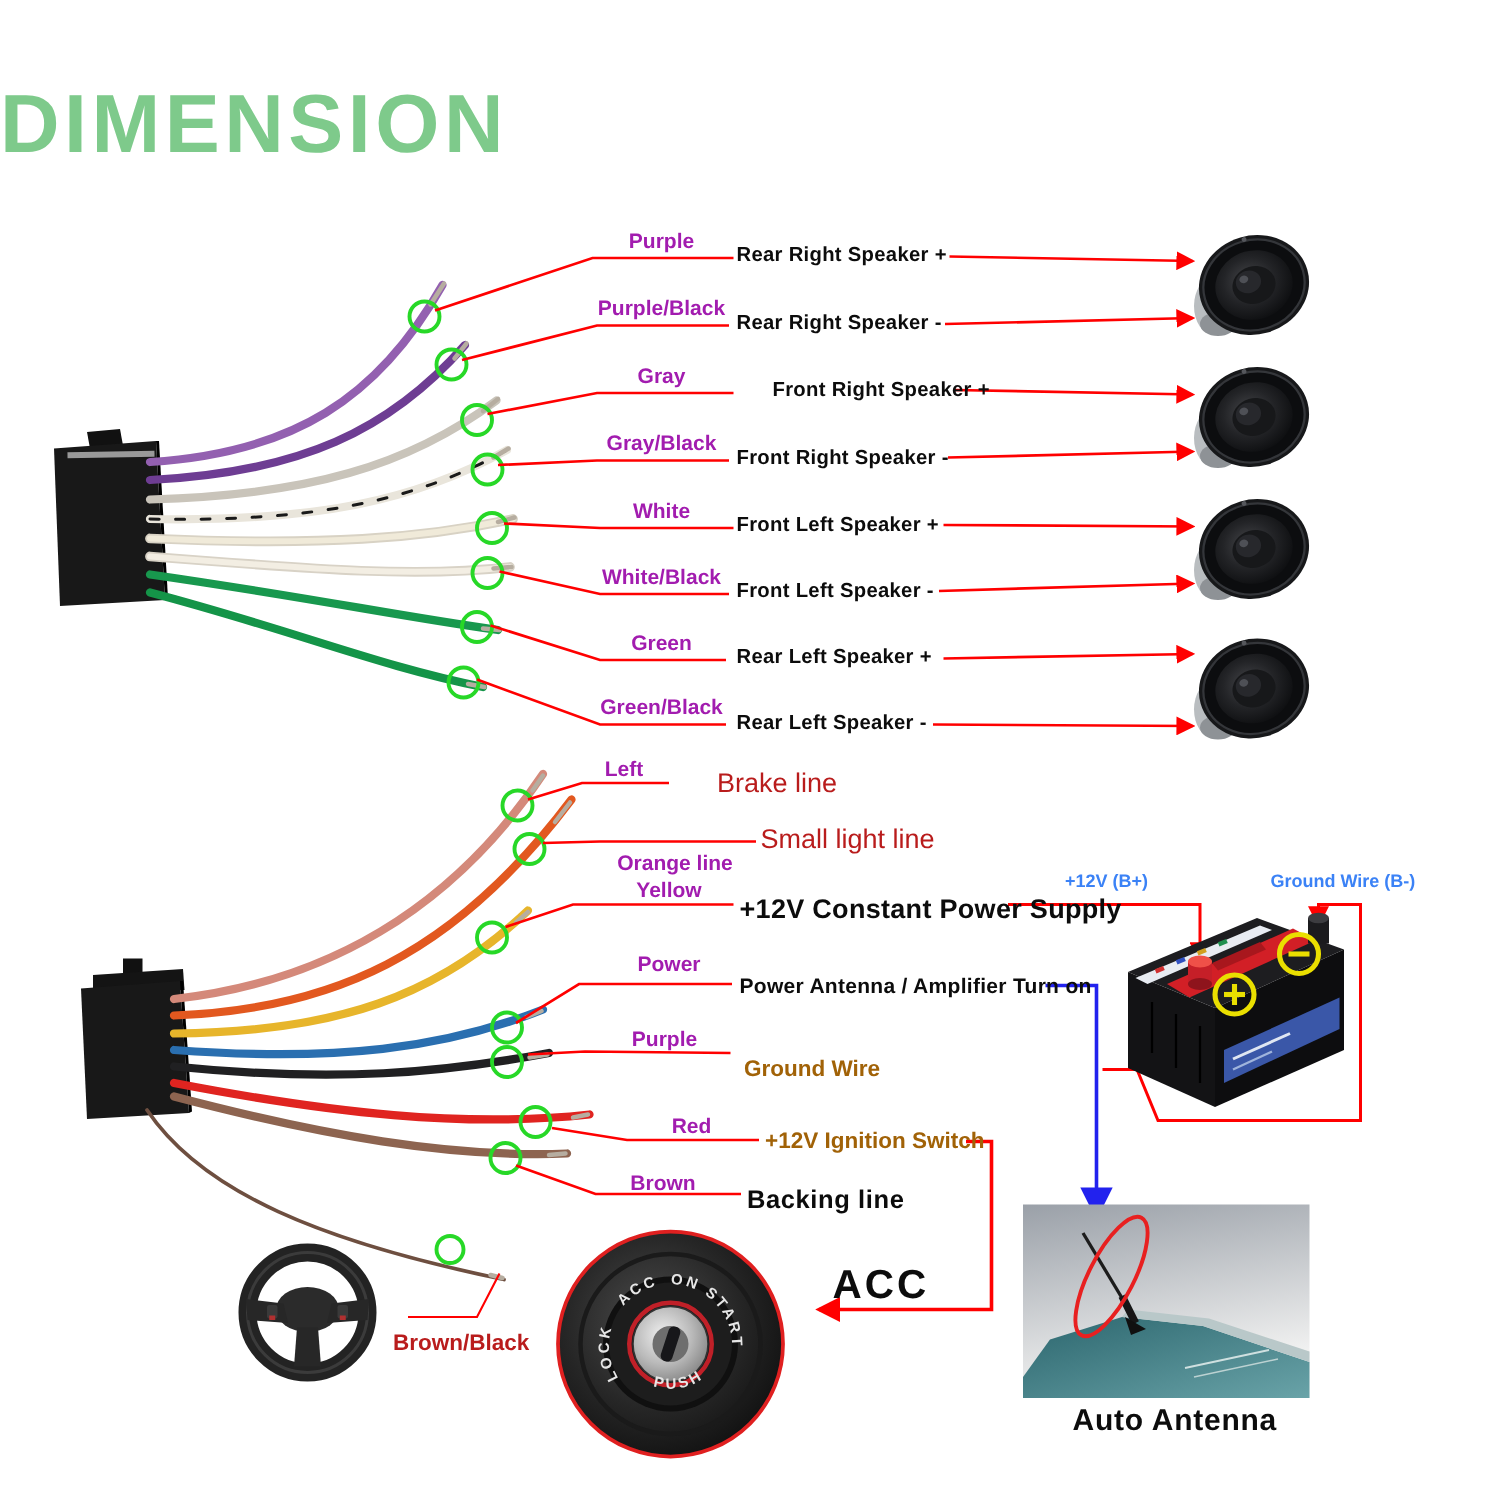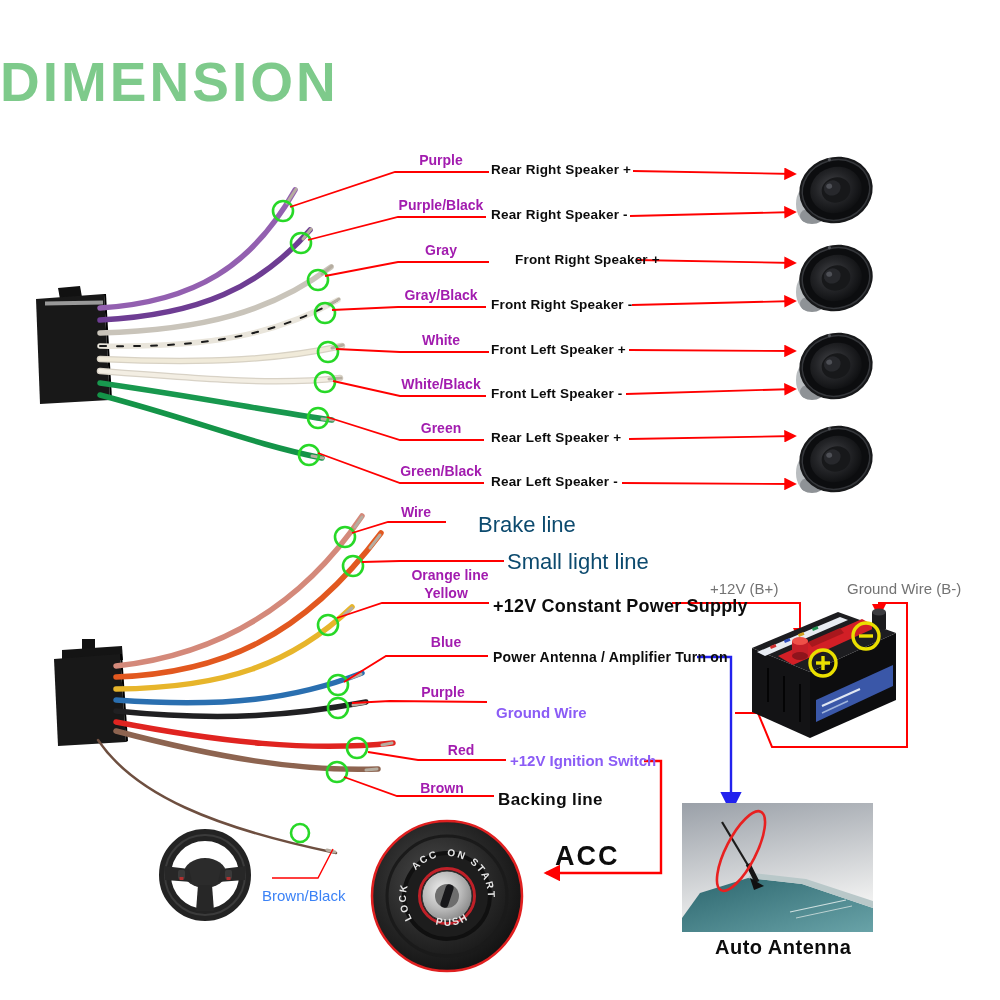--- a/index.html
+++ b/index.html
@@ -4,28 +4,28 @@
 <style>
   html,body{margin:0;padding:0;background:#ffffff;}
   #stage{position:relative;width:1000px;height:1000px;background:#ffffff;overflow:hidden;
          font-family:"Liberation Sans",sans-serif;}
   #wiresvg{position:absolute;left:0;top:0;width:1000px;height:1000px;}
   .abs{position:absolute;}
   .title{left:0;right:0;top:50px;font-size:55px;font-weight:bold;
          letter-spacing:3px;color:#7eca8b;}
   .wlabel{width:150px;text-align:center;font-size:14px;font-weight:bold;color:#a21caf;white-space:nowrap;}
   .flabel{font-size:13.5px;font-weight:bold;color:#0c0c0c;white-space:nowrap;letter-spacing:.2px;}
-  .flite{font-size:22px;font-weight:normal;color:#0c4a6e;white-space:nowrap;}
-  .fbold15{font-size:15px;font-weight:bold;color:#8b5cf6;white-space:nowrap;}
+  .flite{font-size:18px;font-weight:normal;color:#b91c1c;white-space:nowrap;}
+  .fbold15{font-size:15px;font-weight:bold;color:#a16207;white-space:nowrap;}
   .fbold17{font-size:17px;font-weight:bold;color:#0c0c0c;white-space:nowrap;letter-spacing:.4px;}
-  .batlabel{font-size:15px;font-weight:normal;color:#737373;white-space:nowrap;}
+  .batlabel{font-size:12px;font-weight:bold;color:#3b82f6;white-space:nowrap;}
   .acc{font-size:27px;font-weight:bold;color:#0c0c0c;letter-spacing:2px;}
   .antenna{font-size:20px;font-weight:bold;color:#0c0c0c;letter-spacing:.5px;}
   .steering{font-size:19px;color:#111;white-space:nowrap;}
-  .bb{font-size:15px;font-weight:normal;color:#3b82f6;white-space:nowrap;}
+  .bb{font-size:15px;font-weight:bold;color:#b91c1c;white-space:nowrap;}
 </style>
 </head>
 <body>
 
 <div id="stage">
 
 <svg id="wiresvg" viewBox="0 0 1000 1000">
   <defs>
     <marker id="redArrow" viewBox="0 0 10 10" refX="8.5" refY="5" markerWidth="7" markerHeight="7" orient="auto">
       <path d="M0,0 L10,5 L0,10 Z" fill="#f00"></path>
@@ -295,24 +295,24 @@
 
   <div class="abs flabel" style="left:491px;top:162px;">Rear Right Speaker +</div>
   <div class="abs flabel" style="left:491px;top:207px;">Rear Right Speaker -</div>
   <div class="abs flabel" style="left:491px;top:252px;padding-left:24px;">Front Right Speaker +</div>
   <div class="abs flabel" style="left:491px;top:297px;">Front Right Speaker -</div>
   <div class="abs flabel" style="left:491px;top:342px;">Front Left Speaker +</div>
   <div class="abs flabel" style="left:491px;top:386px;">Front Left Speaker -</div>
   <div class="abs flabel" style="left:491px;top:430px;">Rear Left Speaker +</div>
   <div class="abs flabel" style="left:491px;top:474px;">Rear Left Speaker -</div>
 
-  <div class="abs wlabel" style="left:341px;top:504px;">Wire</div>
+  <div class="abs wlabel" style="left:341px;top:504px;">Left</div>
   <div class="abs wlabel" style="left:375px;top:567px;">Orange line</div>
   <div class="abs wlabel" style="left:371px;top:585px;">Yellow</div>
-  <div class="abs wlabel" style="left:371px;top:634px;">Blue</div>
+  <div class="abs wlabel" style="left:371px;top:634px;">Power</div>
   <div class="abs wlabel" style="left:368px;top:684px;">Purple</div>
   <div class="abs wlabel" style="left:386px;top:742px;">Red</div>
   <div class="abs wlabel" style="left:367px;top:780px;">Brown</div>
 
   <div class="abs flite" style="left:478px;top:512px;">Brake line</div>
   <div class="abs flite" style="left:507px;top:549px;">Small light line</div>
   <div class="abs flabel" style="left:493px;top:596px;font-size:18px;">+12V Constant Power Supply</div>
   <div class="abs flabel" style="left:493px;top:649px;font-size:14px;">Power Antenna / Amplifier Turn on</div>
   <div class="abs fbold15" style="left:496px;top:704px;">Ground Wire</div>
   <div class="abs fbold15" style="left:510px;top:752px;">+12V  Ignition Switch</div>

